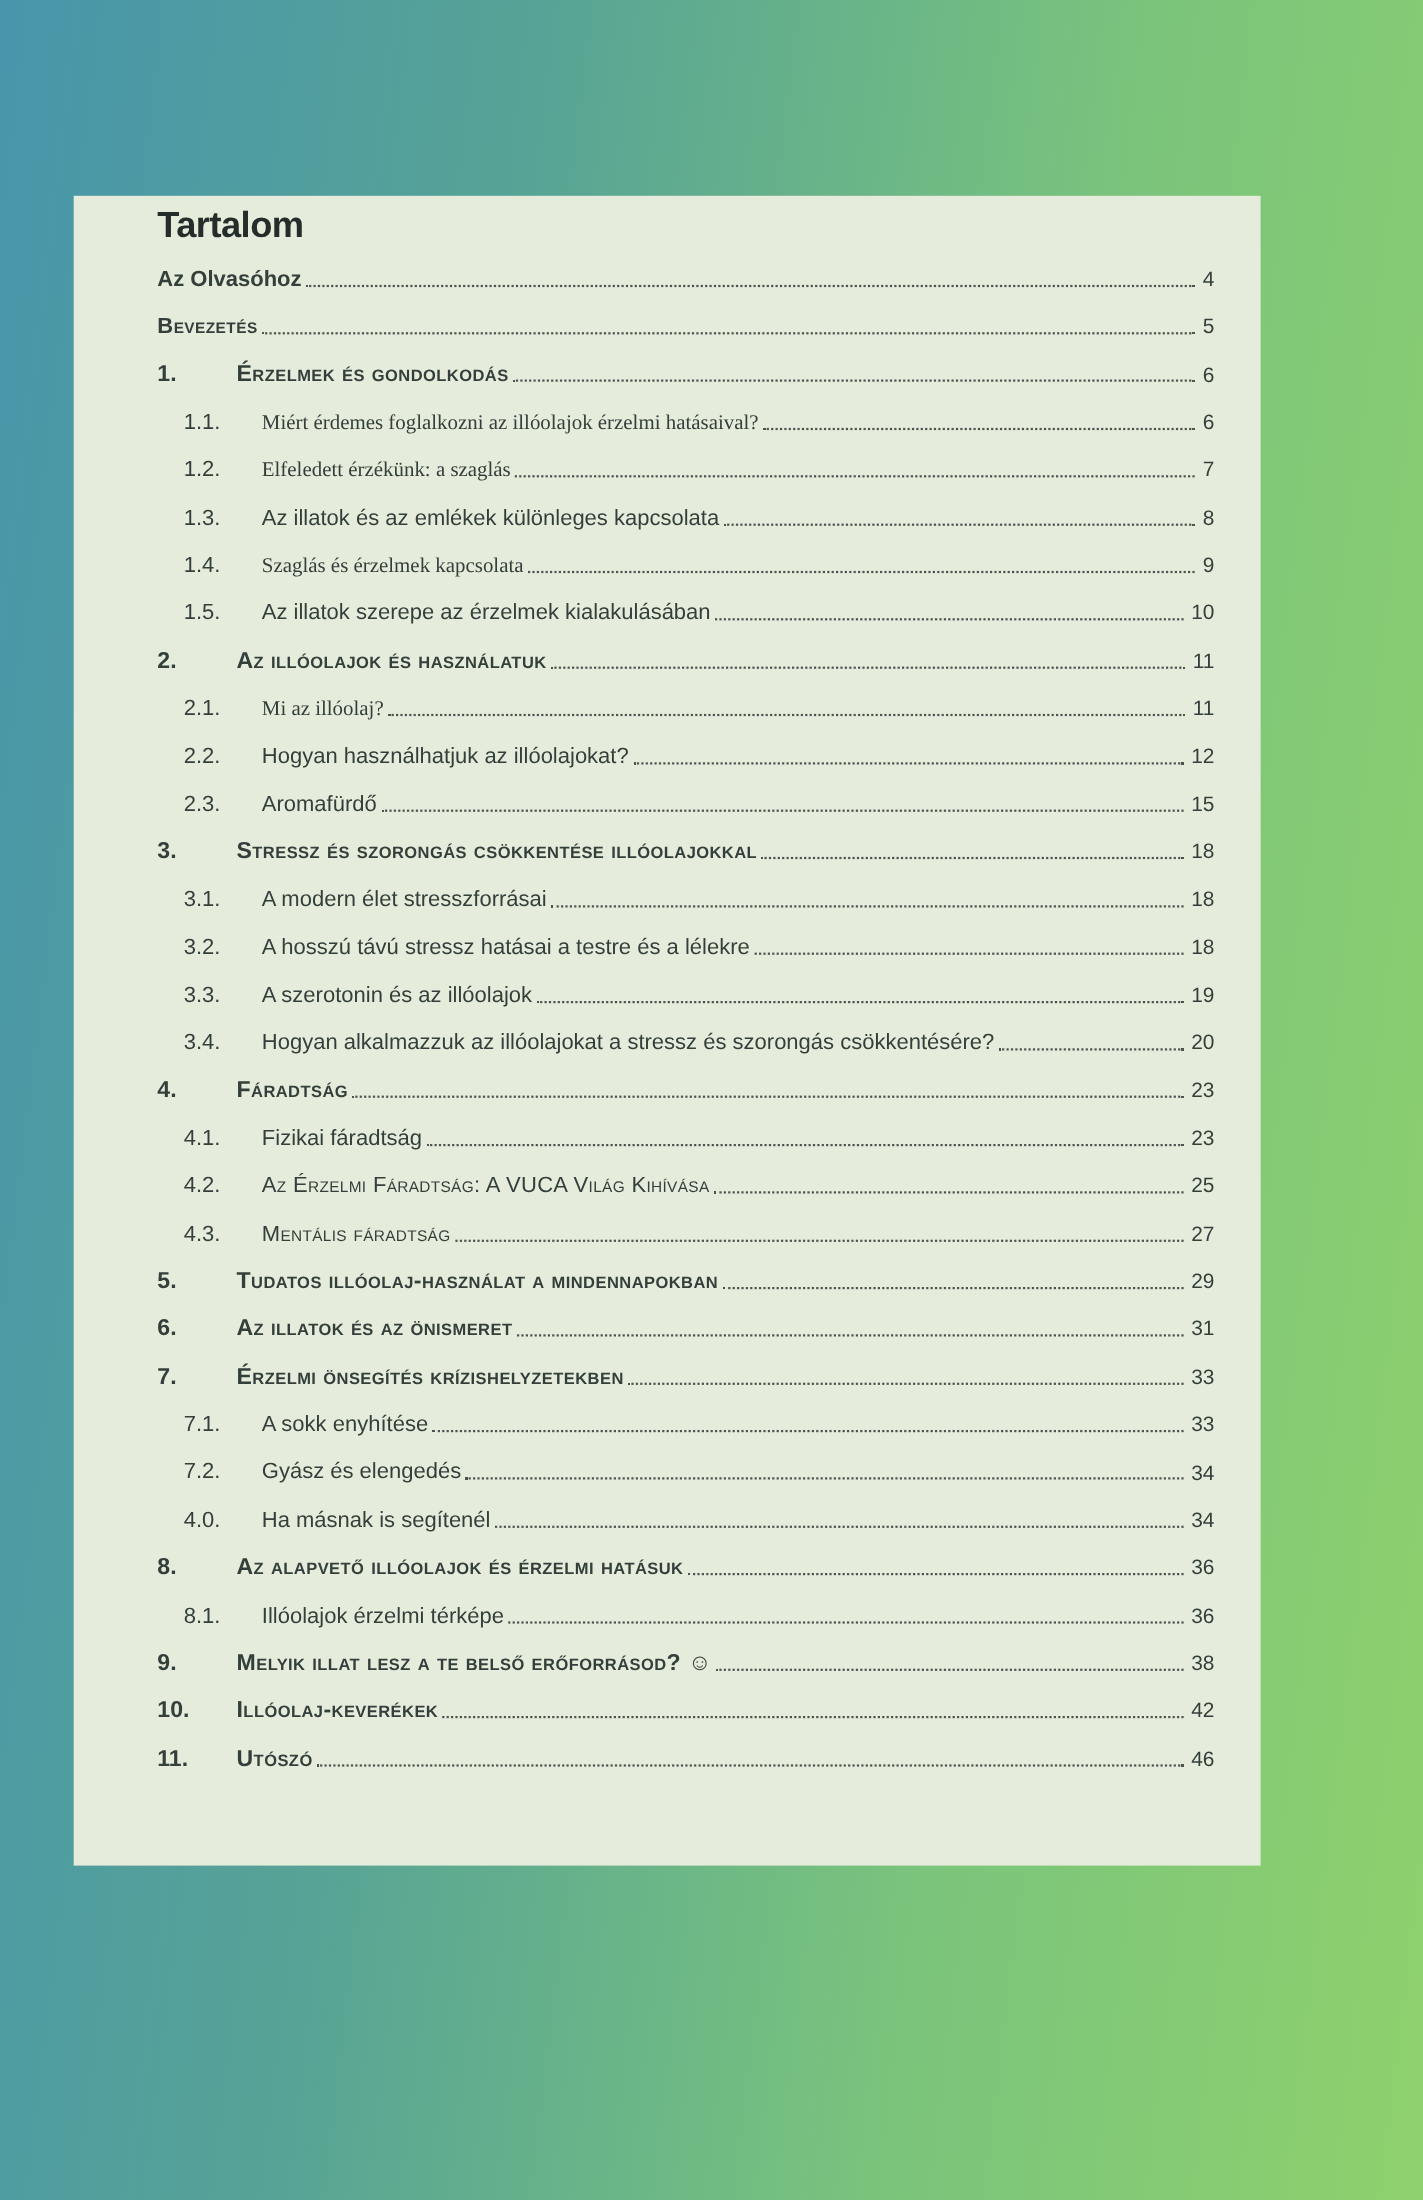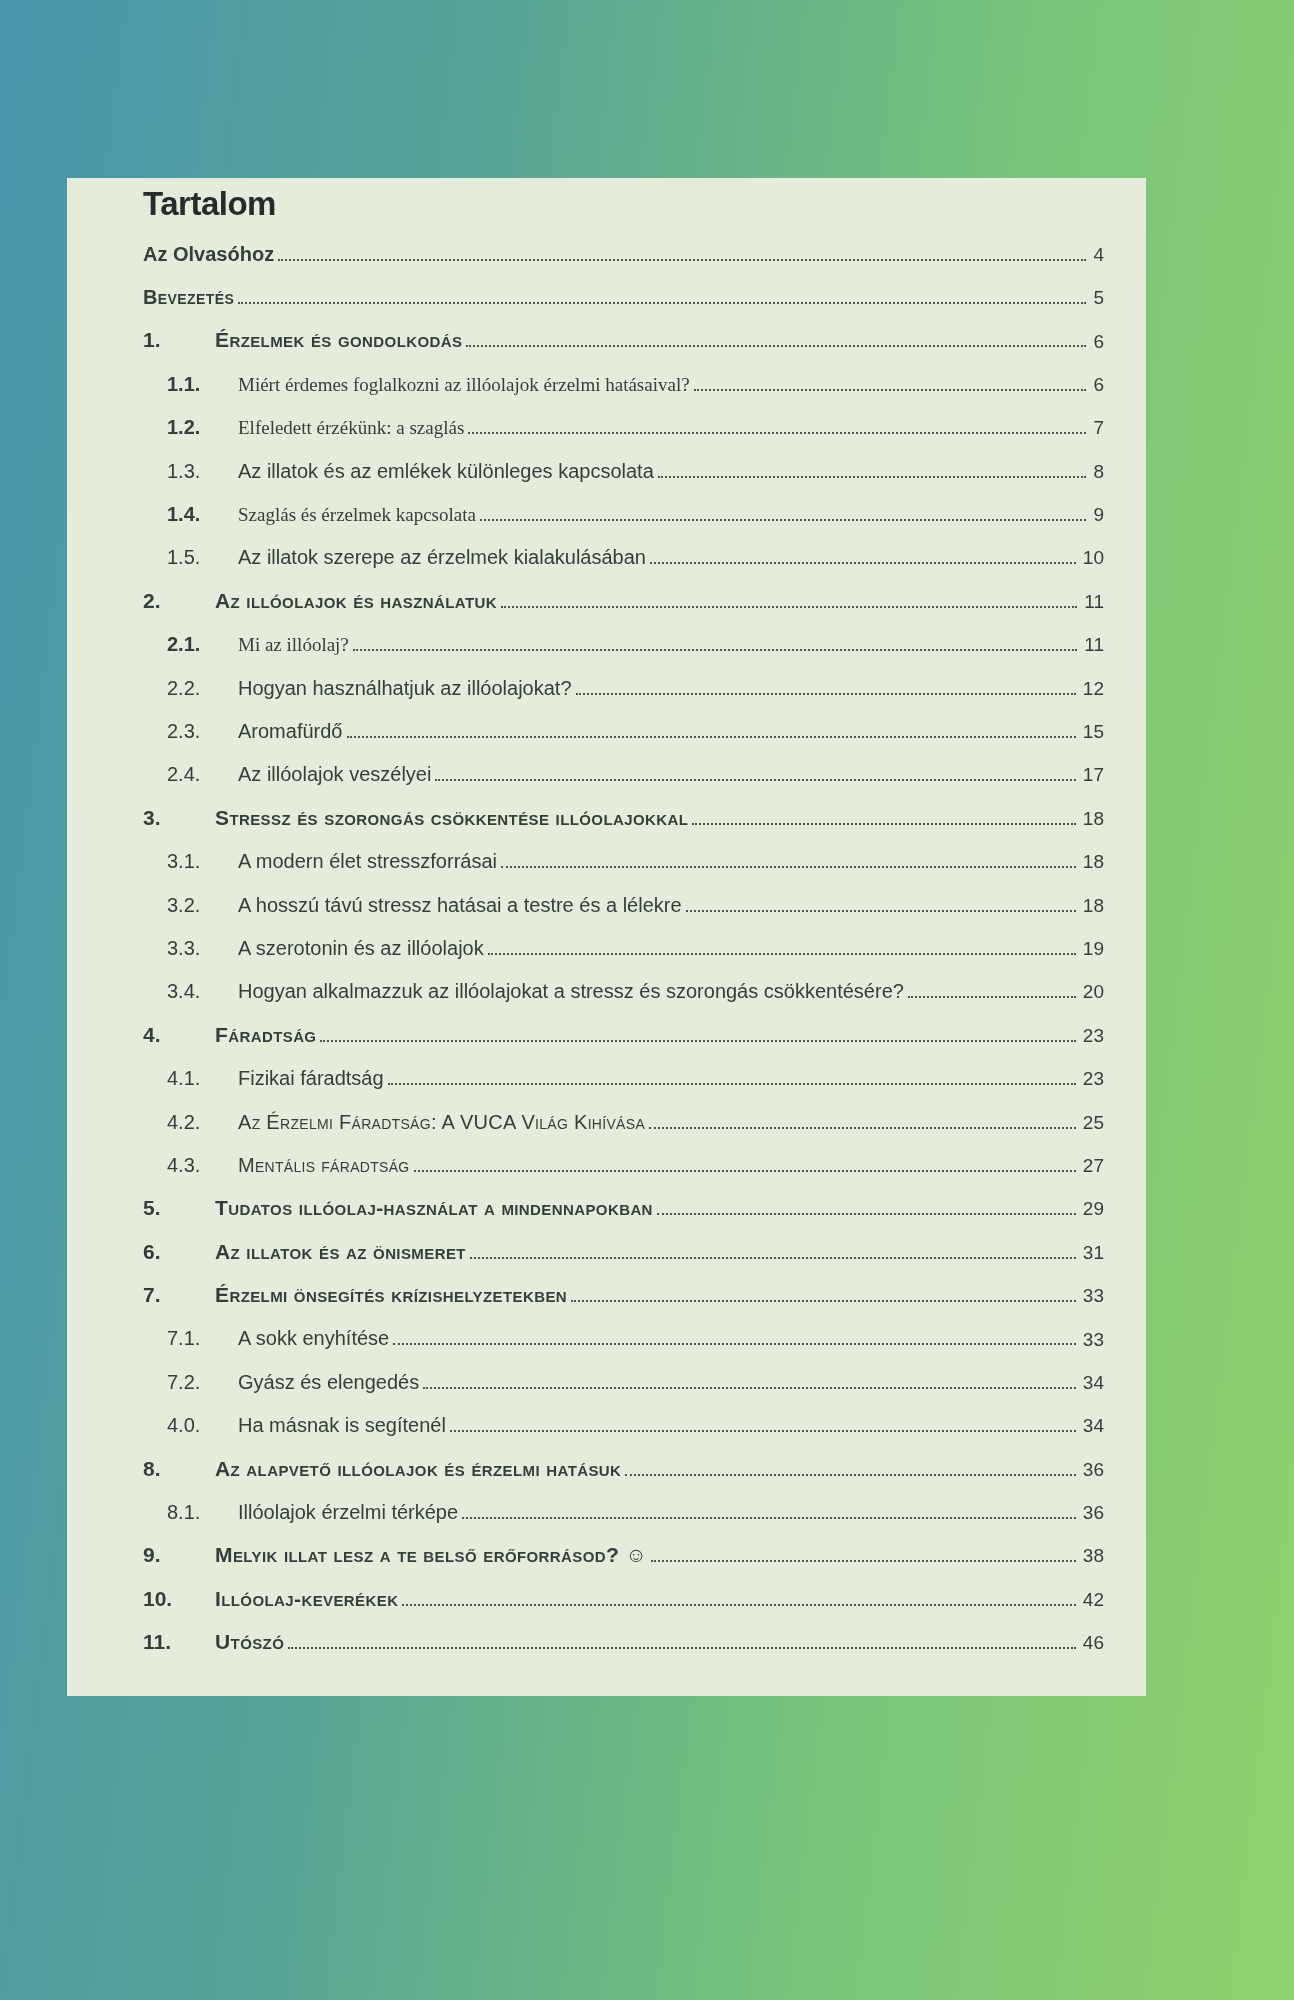--- a/index.html
+++ b/index.html
@@ -32,21 +32,21 @@
     margin:0 7px 4px 4px;
   }
   .toc-row .pagenum{flex:none;font-size:19px;}
   
   .front .label,.front .num{font-weight:bold;}
   .front-sc .label{font-weight:bold;font-variant:small-caps;letter-spacing:0.4px;}
   .chapter{font-size:21px;}
   .chapter .num{font-weight:bold;}
   .chapter .label{font-weight:bold;font-variant:small-caps;letter-spacing:0.4px;}
   .sub .num{padding-left:24px;width:71px;}
-  .sub-serif .num{padding-left:24px;width:71px;font-weight:bold;}
+  .sub-serif .num{padding-left:24px;width:71px;}
   .sub-serif .label{font-family:"Liberation Serif",serif;font-size:19px;}
   .sub-sc .num{padding-left:24px;width:71px;}
   .sub-sc .label{font-variant:small-caps;letter-spacing:0.3px;}
 </style>
 </head>
 <body style="--grad-left: #4896ab; --grad-right: #8fd16d; --page-bg: #e6ecdc; --text-color: #323f3a; --title-color: #242d29; --dot-color: #4b544f;">
 
 <div class="doc-page">
   <h1 class="page-title">Tartalom</h1>
   <div class="toc">
@@ -115,26 +115,20 @@
     <span class="label">Hogyan használhatjuk az illóolajokat?</span>
     <span class="leader"></span>
     <span class="pagenum">12</span>
   </div>
       <div class="toc-row sub">
     <span class="num">2.3.</span>
     <span class="label">Aromafürdő</span>
     <span class="leader"></span>
     <span class="pagenum">15</span>
   </div>
-      <div class="toc-row sub">
-    <span class="num">2.4.</span>
-    <span class="label">Az illóolajok veszélyei</span>
-    <span class="leader"></span>
-    <span class="pagenum">17</span>
-  </div>
       <div class="toc-row chapter">
     <span class="num">3.</span>
     <span class="label">Stressz és szorongás csökkentése illóolajokkal</span>
     <span class="leader"></span>
     <span class="pagenum">18</span>
   </div>
       <div class="toc-row sub">
     <span class="num">3.1.</span>
     <span class="label">A modern élet stresszforrásai</span>
     <span class="leader"></span>

